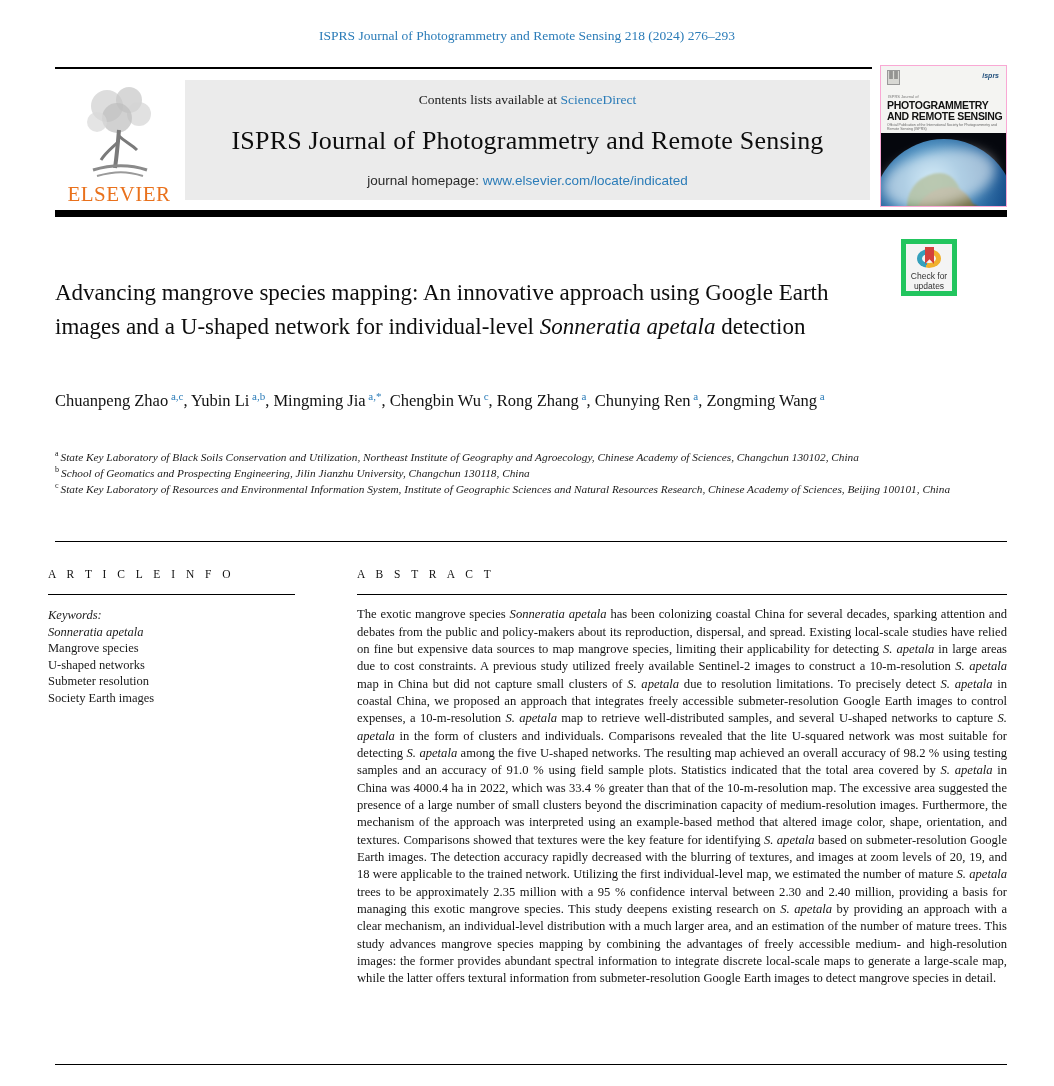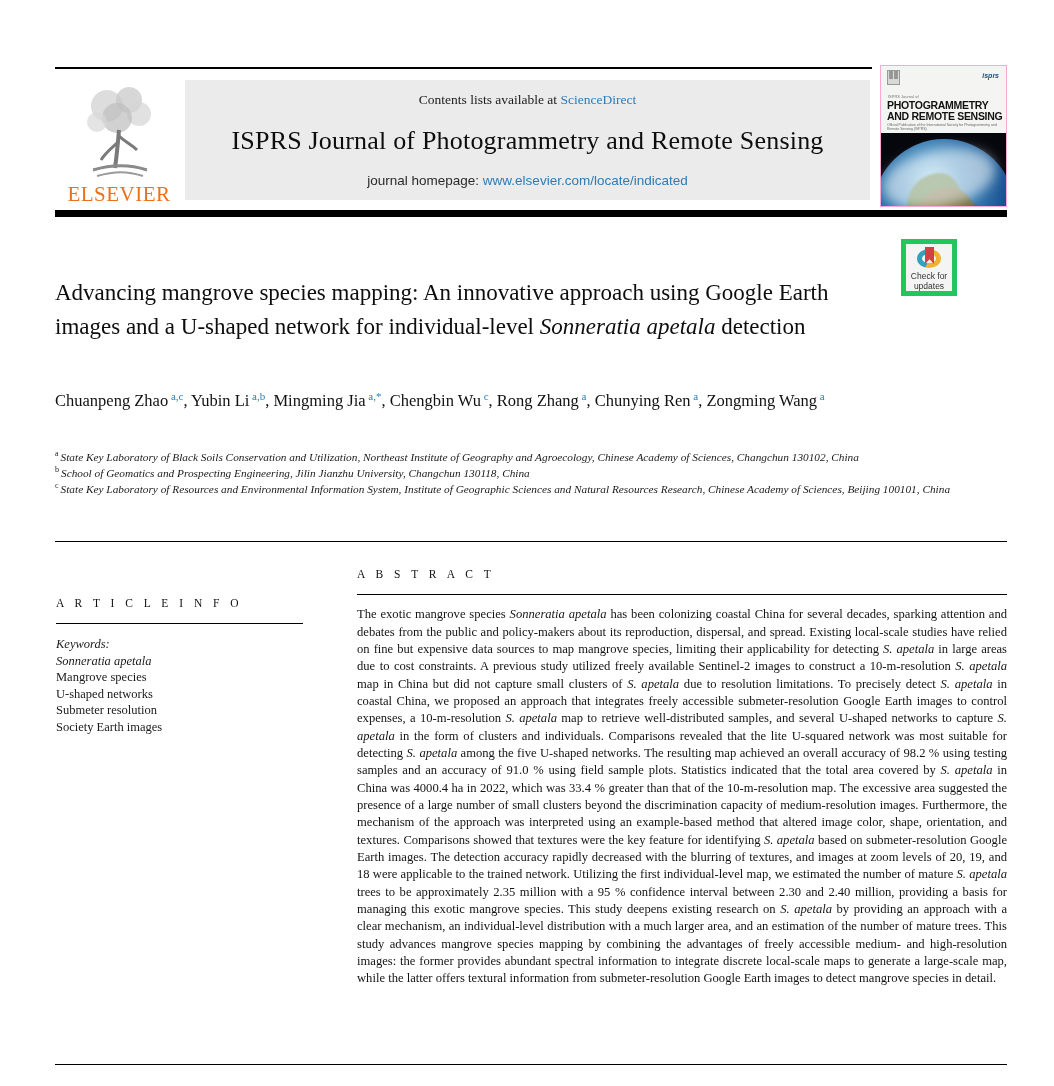--- a/index.html
+++ b/index.html
@@ -78,35 +78,36 @@
   .title{position:absolute;top:276px;left:55px;width:810px;font-size:23px;line-height:33.5px;color:#0d0d0d;}
   .authors{position:absolute;top:388px;left:55px;width:800px;font-size:16.5px;line-height:25px;color:#111;}
   .authors sup{font-size:11px;}
   .affiliations{position:absolute;top:450px;left:55px;width:950px;font-size:11.3px;line-height:14.8px;}
   .affiliation{margin-bottom:1px;}
   .affiliation sup{font-size:8px;font-style:normal;}
 
   
   .rule-mid{position:absolute;top:541px;left:55px;width:952px;height:1.4px;background:#000;}
   .section-heading{font-size:11.5px;letter-spacing:4px;color:#111;}
-  .info-col{position:absolute;top:568px;left:56px;width:247px;margin-top:29px;}
+  .info-col{position:absolute;top:568px;left:48px;width:247px;}
   .info-rule{width:247px;height:1.2px;background:#000;margin-top:14px;margin-bottom:12px;}
   .kw-label{font-size:12.5px;font-style:italic;line-height:16.5px;}
   .kw-item{font-size:12.5px;line-height:16.5px;}
   .abs-col{position:absolute;top:568px;left:357px;width:650px;}
   .abs-rule{width:650px;height:1.2px;background:#000;margin-top:14px;margin-bottom:11px;}
   .abs-text{font-size:12.6px;line-height:17.35px;text-align:justify;color:#141414;}
 
   .rule-bottom{position:absolute;top:1064px;left:55px;width:952px;height:1.4px;background:#000;}
 </style>
 </head>
 <body>
 
 <div class="page">
 
+  <div class="citation">ISPRS Journal of Photogrammetry and Remote Sensing 218 (2024) 276–293</div>
 
   <div class="rule-top"></div>
 
   <div class="elsevier">
     <span>
       <svg width="92" height="100" viewBox="0 0 92 100">
         <g fill="none" stroke="#8a8a8a" stroke-width="2">
           <circle cx="34" cy="26" r="16" fill="#cfcfcf" stroke="none" opacity="0.7"></circle>
           <circle cx="56" cy="20" r="13" fill="#c6c6c6" stroke="none" opacity="0.7"></circle>
           <circle cx="66" cy="34" r="12" fill="#d4d4d4" stroke="none" opacity="0.7"></circle>

